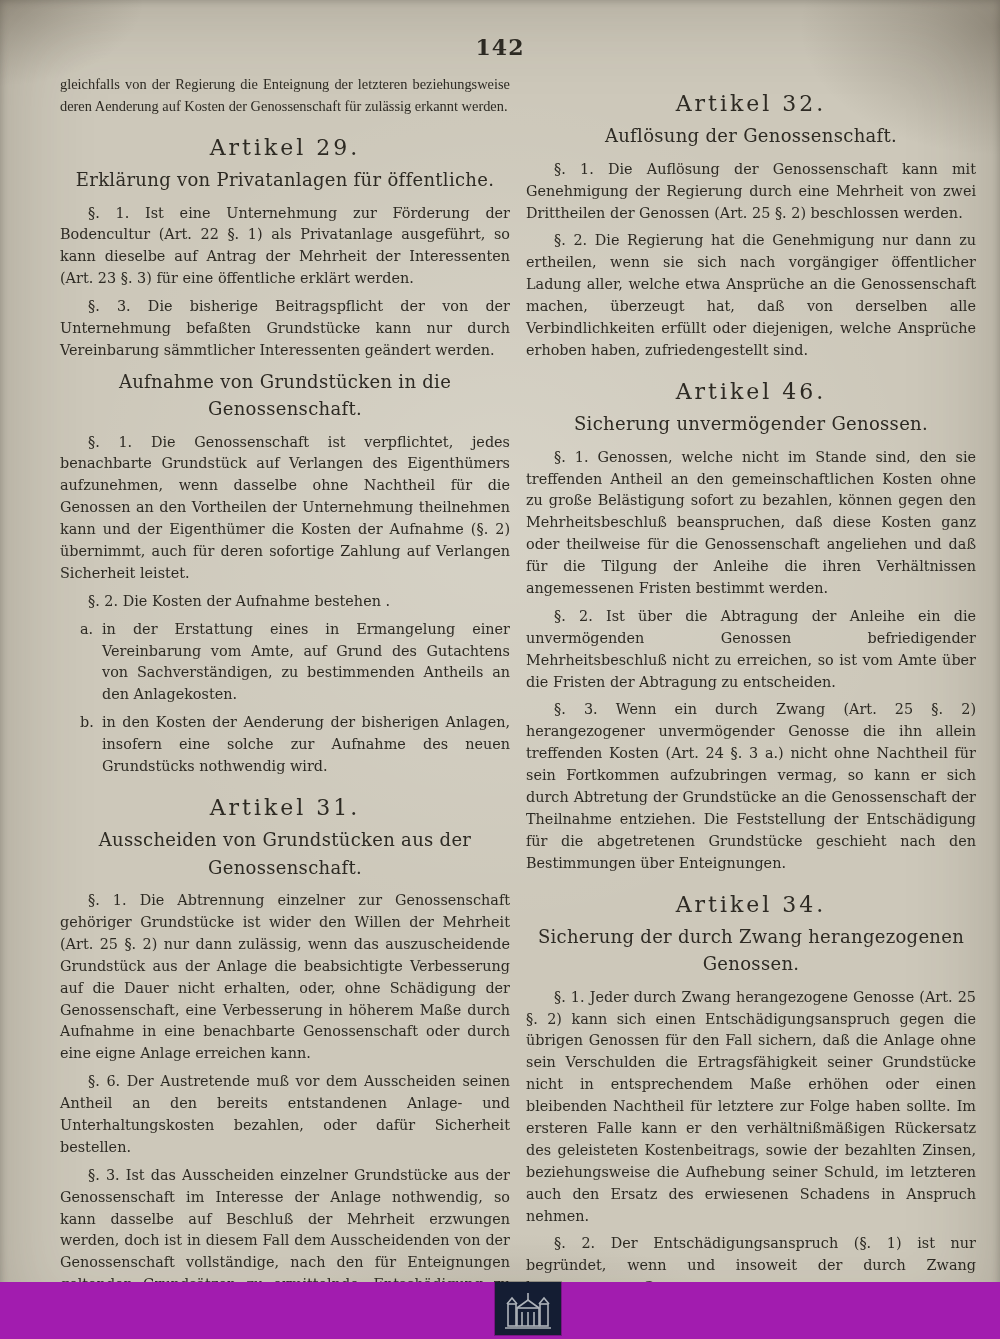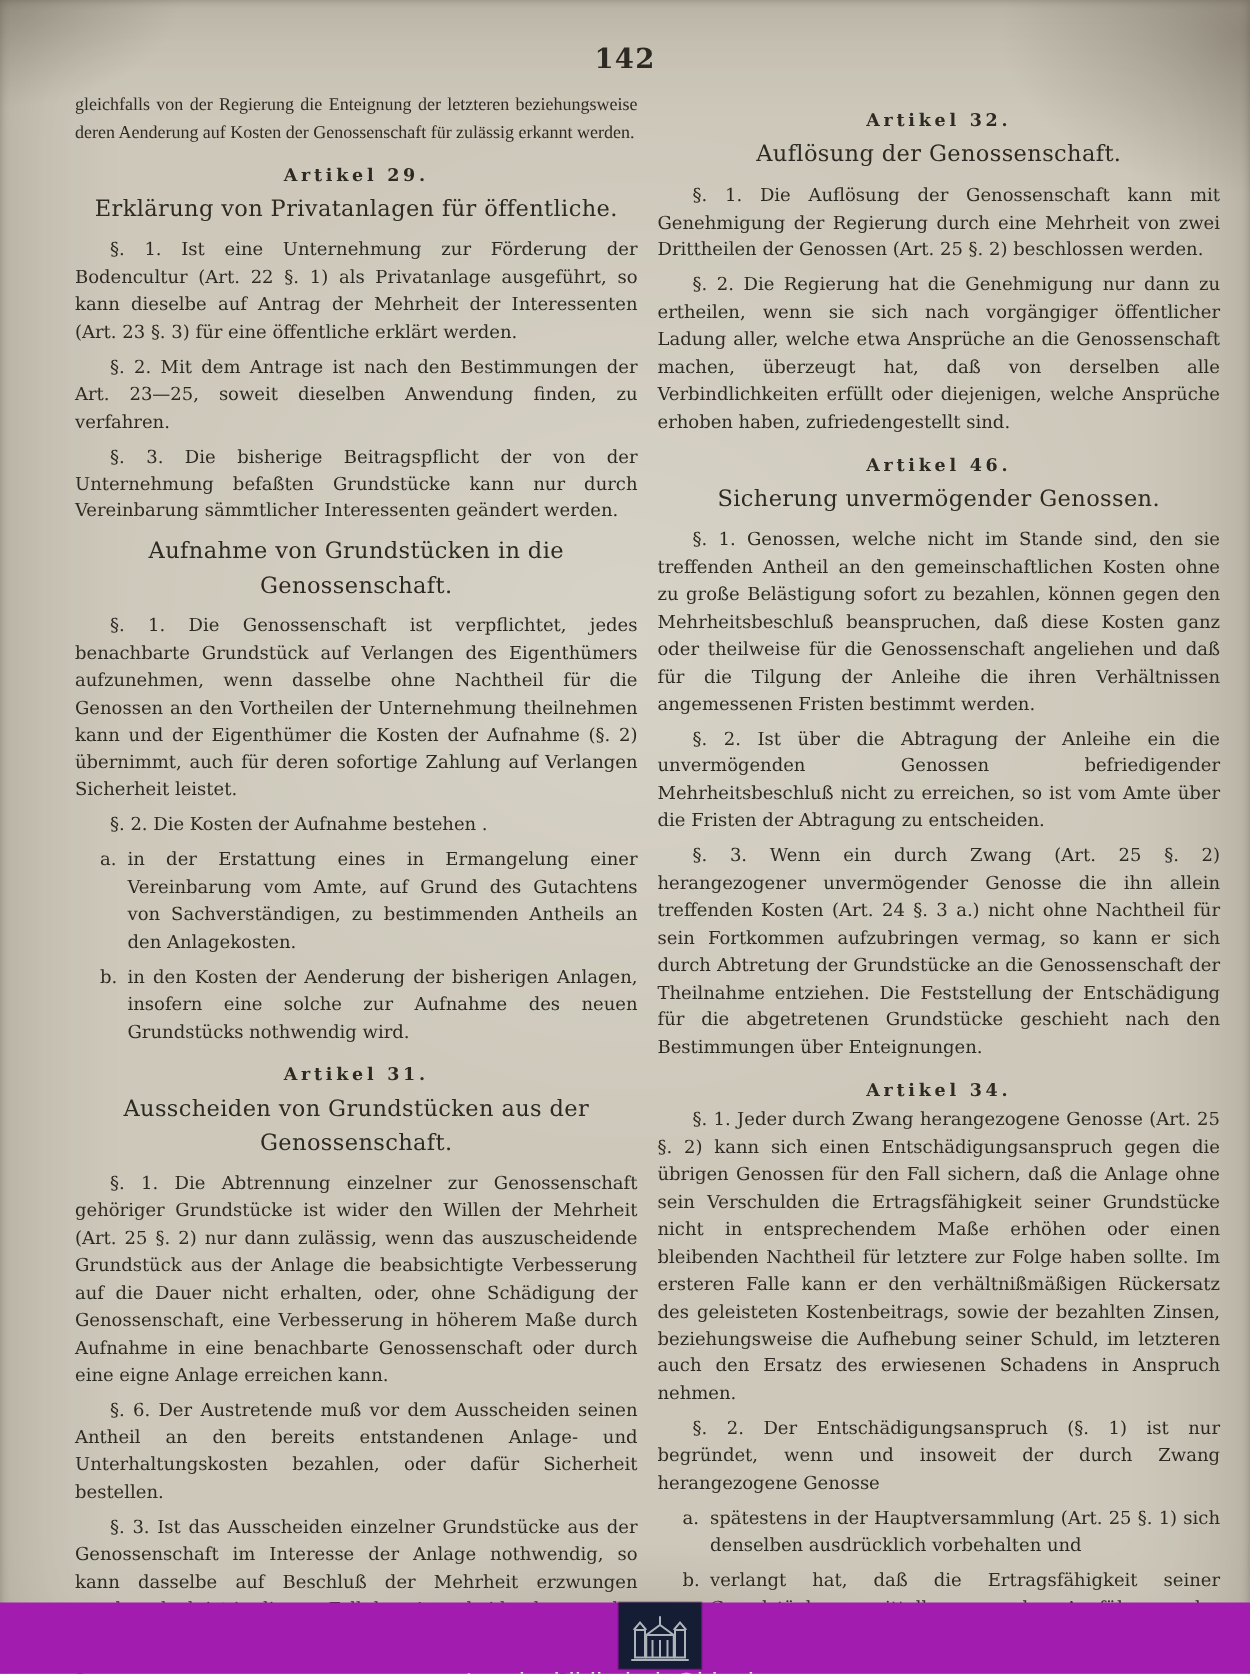--- a/index.html
+++ b/index.html
@@ -28,22 +28,22 @@
   }
   .col{
     width:50%;
     font-size:14.4px;line-height:1.52;text-align:justify;
     hyphens:auto;
   }
   .block{margin:0 0 6px 0;}
   .block.paragraph{text-indent:28px;}
   .block.paragraph_flush{text-indent:0;font-family:Liberation Serif, serif;}
   .block.heading{
-    text-align:center;text-indent:0;font-weight:700;
-    font-size:14px;letter-spacing:3px;margin:13px 0 2px 0;
+    text-align:center;text-indent:0;font-weight:400;
+    font-size:22px;letter-spacing:3px;margin:13px 0 2px 0;
   }
   .block.subheading{
     text-align:center;text-indent:0;font-size:18px;
     letter-spacing:.3px;margin:0 0 9px 0;
   }
   .block.list{margin-left:42px;position:relative;text-indent:0;}
   .block.list .marker{position:absolute;left:-22px;top:0;}
   .footer{
     position:absolute;left:0;right:0;bottom:0;height:57px;
     background:#a21caf;display:flex;align-items:center;flex-direction:column;
@@ -65,21 +65,20 @@
 <div class="scan">
 
   <div class="pageno">142</div>
 
   <div class="cols">
     <div class="col">
         <div class="block paragraph_flush">gleichfalls von der Regierung die Enteignung der letzteren beziehungsweise deren Aenderung auf Kosten der Genossenschaft für zulässig erkannt werden.</div>
         <div class="block heading">Artikel 29.</div>
         <div class="block subheading">Erklärung von Privatanlagen für öffentliche.</div>
         <div class="block paragraph">§. 1. Ist eine Unternehmung zur Förderung der Bodencultur (Art. 22 §. 1) als Privatanlage ausgeführt, so kann dieselbe auf Antrag der Mehrheit der Interessenten (Art. 23 §. 3) für eine öffentliche erklärt werden.</div>
-        <div class="block paragraph">§. 2. Mit dem Antrage ist nach den Bestimmungen der Art. 23—25, soweit dieselben Anwendung finden, zu verfahren.</div>
         <div class="block paragraph">§. 3. Die bisherige Beitragspflicht der von der Unternehmung befaßten Grundstücke kann nur durch Vereinbarung sämmtlicher Interessenten geändert werden.</div>
         <div class="block subheading">Aufnahme von Grundstücken in die Genossenschaft.</div>
         <div class="block paragraph">§. 1. Die Genossenschaft ist verpflichtet, jedes benachbarte Grundstück auf Verlangen des Eigenthümers aufzunehmen, wenn dasselbe ohne Nachtheil für die Genossen an den Vortheilen der Unternehmung theilnehmen kann und der Eigenthümer die Kosten der Aufnahme (§. 2) übernimmt, auch für deren sofortige Zahlung auf Verlangen Sicherheit leistet.</div>
         <div class="block paragraph">§. 2. Die Kosten der Aufnahme bestehen .</div>
         <div class="block list"><span class="marker">a.</span>in der Erstattung eines in Ermangelung einer Vereinbarung vom Amte, auf Grund des Gutachtens von Sachverständigen, zu bestimmenden Antheils an den Anlagekosten.</div>
         <div class="block list"><span class="marker">b.</span>in den Kosten der Aenderung der bisherigen Anlagen, insofern eine solche zur Aufnahme des neuen Grundstücks nothwendig wird.</div>
         <div class="block heading">Artikel 31.</div>
         <div class="block subheading">Ausscheiden von Grundstücken aus der Genossenschaft.</div>
         <div class="block paragraph">§. 1. Die Abtrennung einzelner zur Genossenschaft gehöriger Grundstücke ist wider den Willen der Mehrheit (Art. 25 §. 2) nur dann zulässig, wenn das auszuscheidende Grundstück aus der Anlage die beabsichtigte Verbesserung auf die Dauer nicht erhalten, oder, ohne Schädigung der Genossenschaft, eine Verbesserung in höherem Maße durch Aufnahme in eine benachbarte Genossenschaft oder durch eine eigne Anlage erreichen kann.</div>
         <div class="block paragraph">§. 6. Der Austretende muß vor dem Ausscheiden seinen Antheil an den bereits entstandenen Anlage- und Unterhaltungskosten bezahlen, oder dafür Sicherheit bestellen.</div>
@@ -89,20 +88,21 @@
         <div class="block heading">Artikel 32.</div>
         <div class="block subheading">Auflösung der Genossenschaft.</div>
         <div class="block paragraph">§. 1. Die Auflösung der Genossenschaft kann mit Genehmigung der Regierung durch eine Mehrheit von zwei Drittheilen der Genossen (Art. 25 §. 2) beschlossen werden.</div>
         <div class="block paragraph">§. 2. Die Regierung hat die Genehmigung nur dann zu ertheilen, wenn sie sich nach vorgängiger öffentlicher Ladung aller, welche etwa Ansprüche an die Genossenschaft machen, überzeugt hat, daß von derselben alle Verbindlichkeiten erfüllt oder diejenigen, welche Ansprüche erhoben haben, zufriedengestellt sind.</div>
         <div class="block heading">Artikel 46.</div>
         <div class="block subheading">Sicherung unvermögender Genossen.</div>
         <div class="block paragraph">§. 1. Genossen, welche nicht im Stande sind, den sie treffenden Antheil an den gemeinschaftlichen Kosten ohne zu große Belästigung sofort zu bezahlen, können gegen den Mehrheitsbeschluß beanspruchen, daß diese Kosten ganz oder theilweise für die Genossenschaft angeliehen und daß für die Tilgung der Anleihe die ihren Verhältnissen angemessenen Fristen bestimmt werden.</div>
         <div class="block paragraph">§. 2. Ist über die Abtragung der Anleihe ein die unvermögenden Genossen befriedigender Mehrheitsbeschluß nicht zu erreichen, so ist vom Amte über die Fristen der Abtragung zu entscheiden.</div>
         <div class="block paragraph">§. 3. Wenn ein durch Zwang (Art. 25 §. 2) herangezogener unvermögender Genosse die ihn allein treffenden Kosten (Art. 24 §. 3 a.) nicht ohne Nachtheil für sein Fortkommen aufzubringen vermag, so kann er sich durch Abtretung der Grundstücke an die Genossenschaft der Theilnahme entziehen. Die Feststellung der Entschädigung für die abgetretenen Grundstücke geschieht nach den Bestimmungen über Enteignungen.</div>
         <div class="block heading">Artikel 34.</div>
+        <div class="block subheading">Sicherung der durch Zwang herangezogenen Genossen.</div>
         <div class="block paragraph">§. 1. Jeder durch Zwang herangezogene Genosse (Art. 25 §. 2) kann sich einen Entschädigungsanspruch gegen die übrigen Genossen für den Fall sichern, daß die Anlage ohne sein Verschulden die Ertragsfähigkeit seiner Grundstücke nicht in entsprechendem Maße erhöhen oder einen bleibenden Nachtheil für letztere zur Folge haben sollte. Im ersteren Falle kann er den verhältnißmäßigen Rückersatz des geleisteten Kostenbeitrags, sowie der bezahlten Zinsen, beziehungsweise die Aufhebung seiner Schuld, im letzteren auch den Ersatz des erwiesenen Schadens in Anspruch nehmen.</div>
         <div class="block paragraph">§. 2. Der Entschädigungsanspruch (§. 1) ist nur begründet, wenn und insoweit der durch Zwang herangezogene Genosse</div>
         <div class="block list"><span class="marker">a.</span>spätestens in der Hauptversammlung (Art. 25 §. 1) sich denselben ausdrücklich vorbehalten und</div>
         <div class="block list"><span class="marker">b.</span>verlangt hat, daß die Ertragsfähigkeit seiner Grundstücke unmittelbar vor der Ausführung der Unternehmung und sodann frühestens fünf Jahre und spätestens zehn</div>
       </div>
   </div>
 
   <div class="footer">
     <div class="logo">
       <svg width="48" height="42" viewBox="0 0 48 42" aria-hidden="true">

